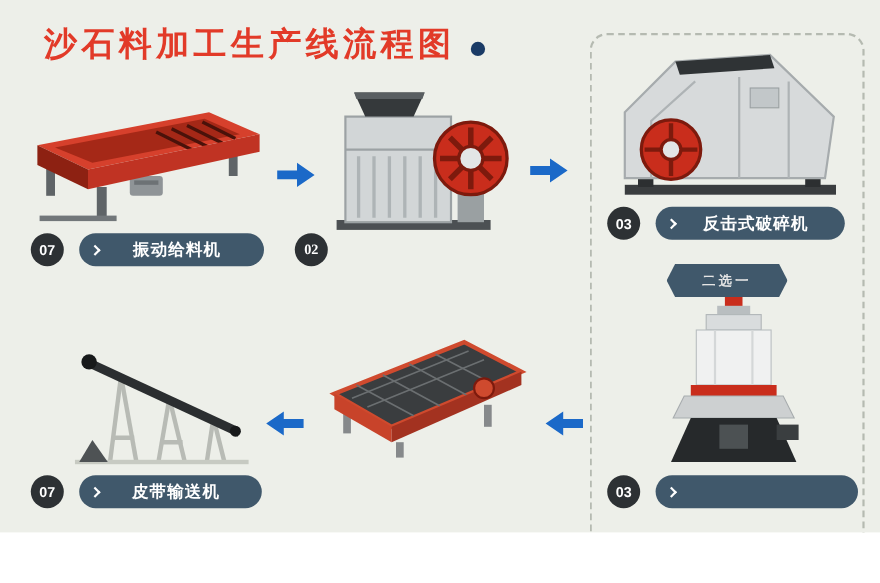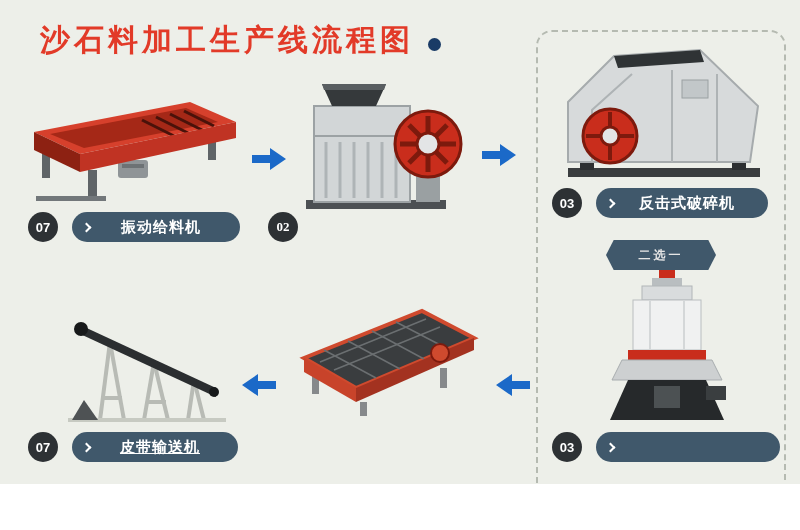--- a/index.html
+++ b/index.html
@@ -36,21 +36,21 @@
          color:#fff; font-size:13px; font-weight:700; display:flex; align-items:center;
          justify-content:center; flex:0 0 auto; }
   .pill { height:30px; border-radius:15px; background:var(--pill,#40586b); color:#fff;
           display:flex; align-items:center; justify-content:center; position:relative;
           font-size:15px; font-weight:600; letter-spacing:1px; padding:0 12px 0 22px; }
   #step-01 .pill { width:168px; }
   #step-02 .pill { width:158px; }
   #step-03a .pill{ width:172px; }
   #step-03b .pill{ width:184px; }
   #step-04 .pill { width:132px; }
-  #step-05 .pill { width:166px;text-decoration:underline; }
+  #step-05 .pill { width:166px; }
   .chev { position:absolute; left:11px; width:7px; height:7px; border-top:2px solid #fff;
           border-right:2px solid #fff; transform:rotate(45deg); }
 
   .arrow { position:absolute; width:38px; height:26px; color:var(--arrow-blue,#1b69c8); }
   .arrow svg { width:100%; height:100%; display:block; }
   .arrow.flip svg { transform:scaleX(-1); }
   #arrow-1 { left:250px; top:146px; }
   #arrow-2 { left:480px; top:142px; }
   #arrow-3 { left:494px; top:372px; }
   #arrow-4 { left:240px; top:372px; }

